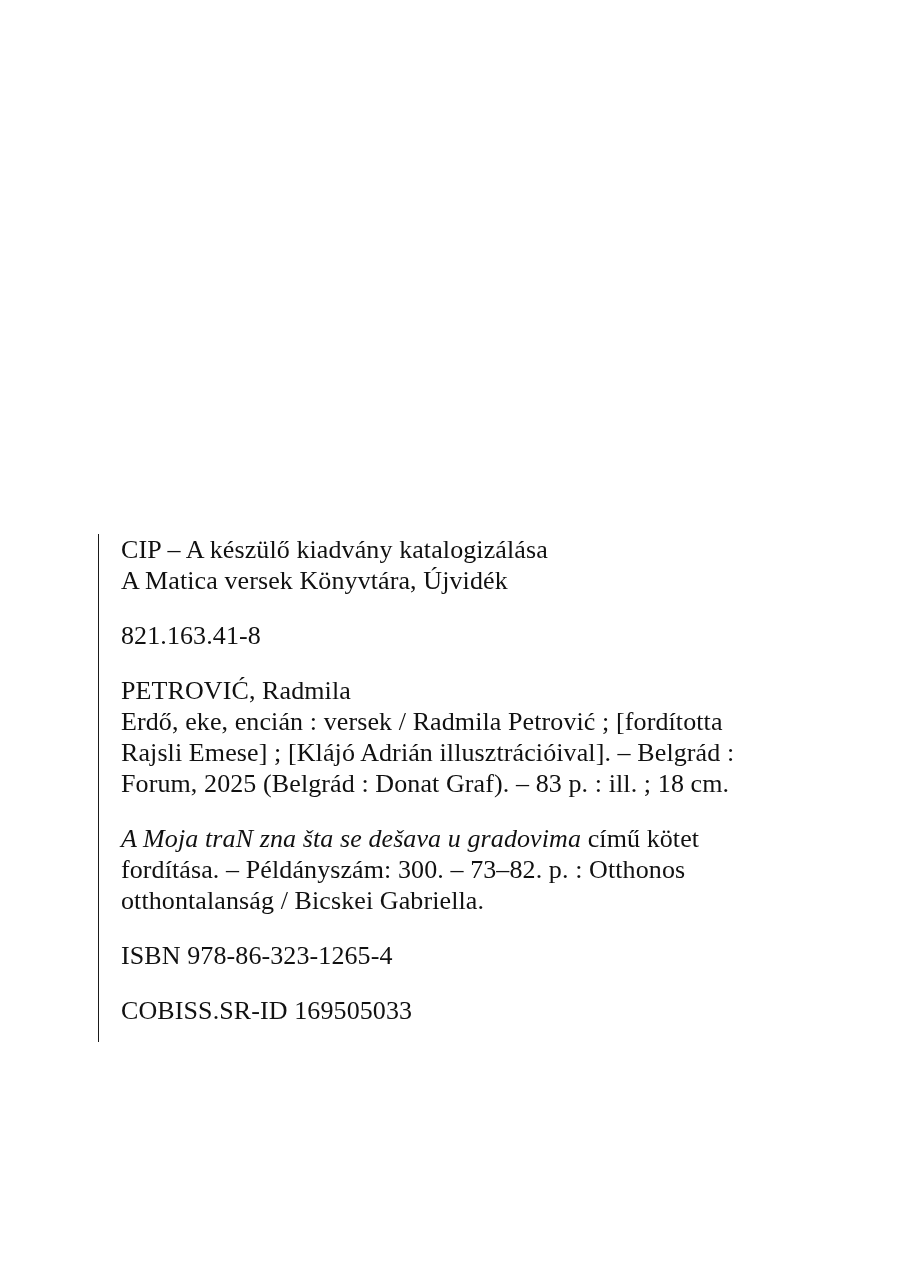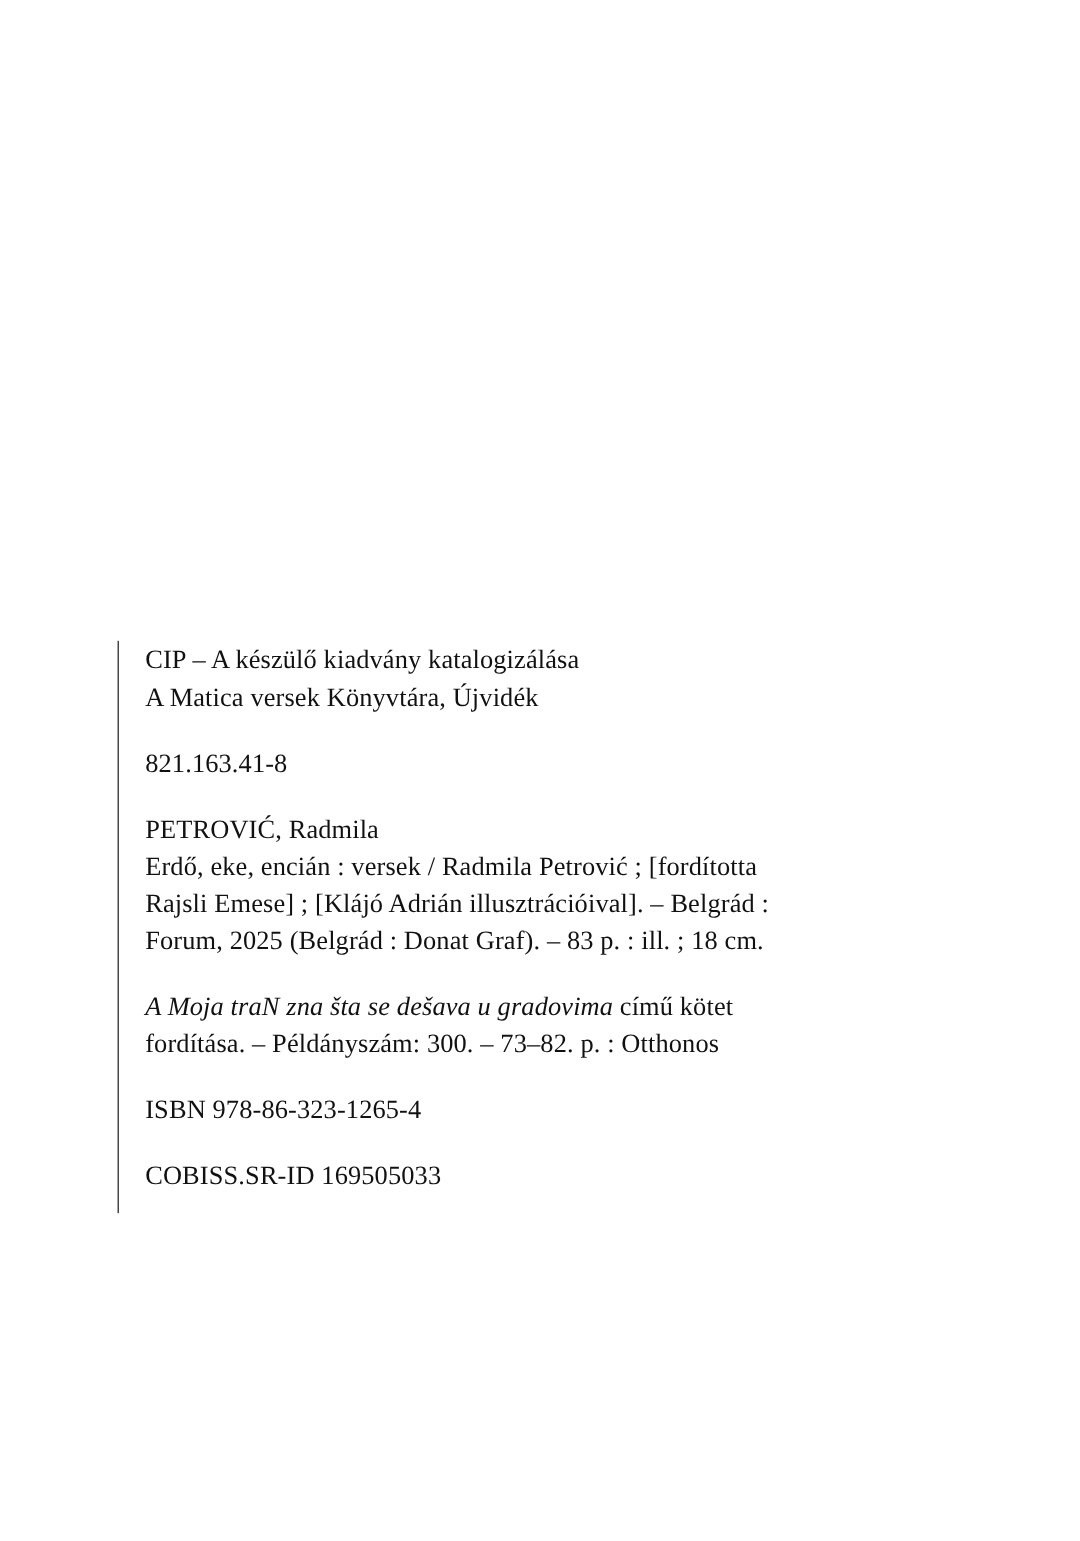--- a/index.html
+++ b/index.html
@@ -30,21 +30,21 @@
     position: absolute;
     left: 98px;
     top: 534px;
     width: 720px;
     padding-left: 22px;
     border-left: 1.5px solid #1a1a1a;
     box-sizing: border-box;
   }
 
   .cip-para {
-    font-size: 22px;
+    font-size: 26px;
     line-height: 31px;
     margin: 0 0 24px 0;
     letter-spacing: 0.1px;
   }
   .cip-para:last-child {
     margin-bottom: 16px;
   }
 
   .cip-line {
     display: block;
@@ -78,20 +78,21 @@
     <p class="cip-para">
       <span class="cip-line author-name">PETROVIĆ, Radmila</span>
       <span class="cip-line">Erdő, eke, encián : versek / Radmila Petrović ; [fordította</span>
       <span class="cip-line">Rajsli Emese] ; [Klájó Adrián illusztrációival]. – Belgrád :</span>
       <span class="cip-line">Forum, 2025 (Belgrád : Donat Graf). – 83 p. : ill. ; 18 cm.</span>
     </p>
 
     <p class="cip-para">
       <span class="cip-line"><span class="italic-title">A Moja traN zna šta se dešava u gradovima</span><span> című kötet</span></span>
       <span class="cip-line">fordítása. – Példányszám: 300. – 73–82. p. : Otthonos</span>
+      <span class="cip-line">otthontalanság / Bicskei Gabriella.</span>
     </p>
 
     <p class="cip-para">
       <span class="cip-line">ISBN 978-86-323-1265-4</span>
     </p>
 
     <p class="cip-para">
       <span class="cip-line">COBISS.SR-ID 169505033</span>
     </p>
 

